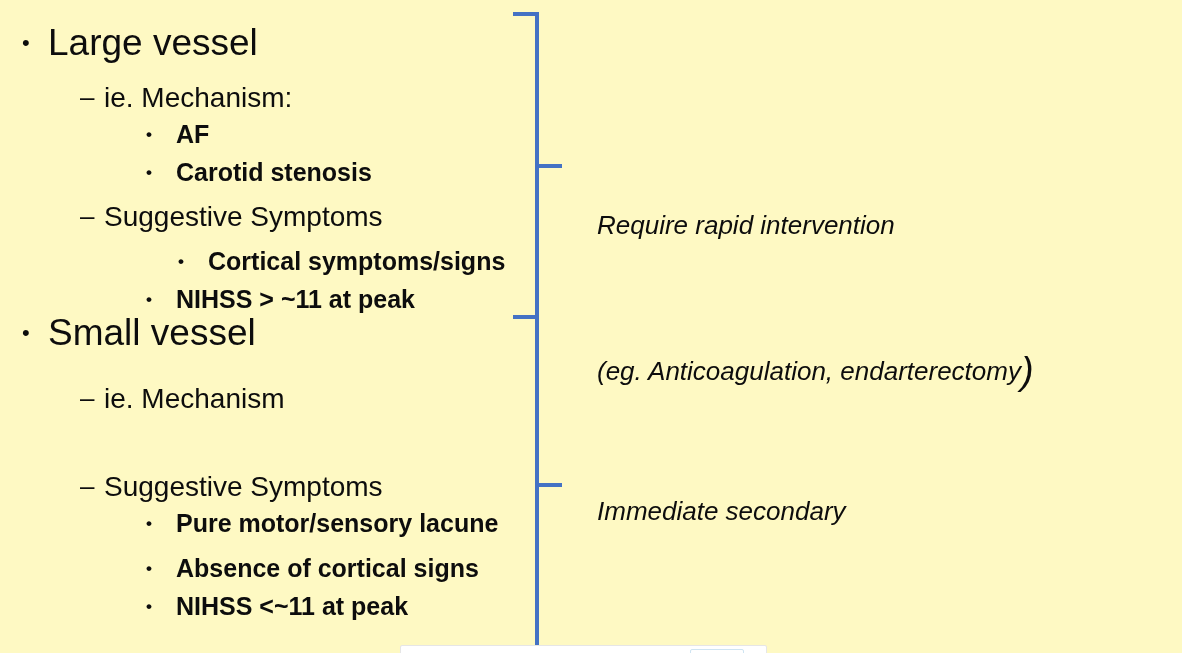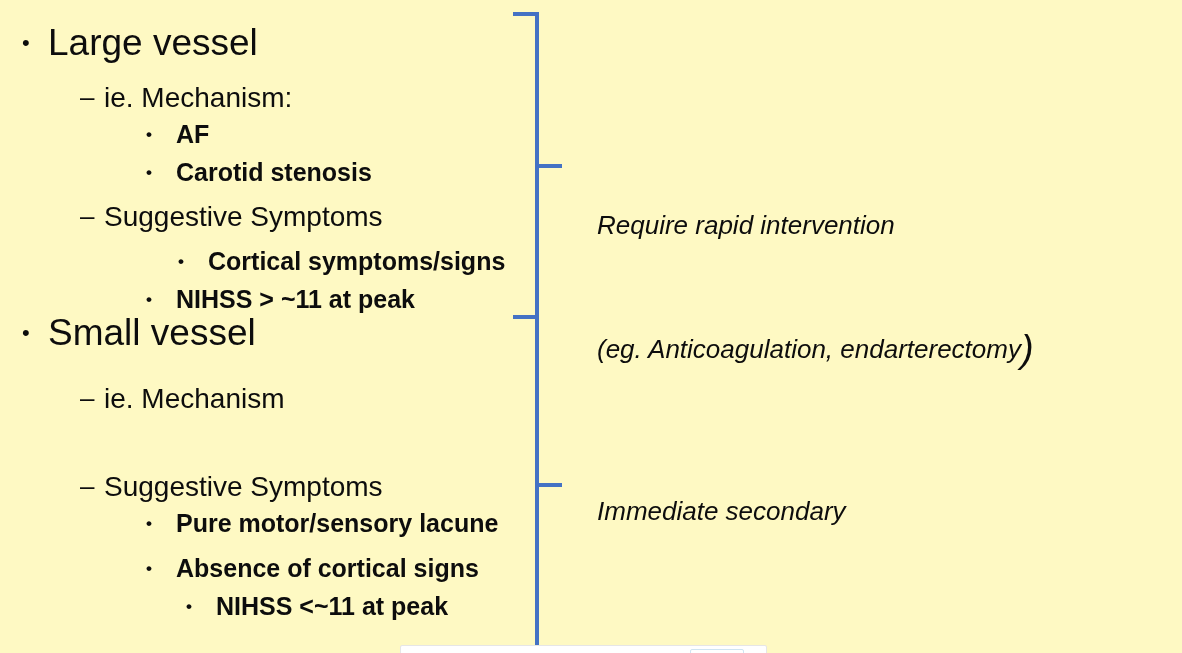--- a/index.html
+++ b/index.html
@@ -172,40 +172,40 @@
     </div>
 
     <div class="line lvl3" style="top:511px;">
       <span class="bullet">•</span><span>Pure motor/sensory lacune</span>
     </div>
 
     <div class="line lvl3" style="top:556px;">
       <span class="bullet">•</span><span>Absence of cortical signs</span>
     </div>
 
-    <div class="line lvl3" style="top:594px;margin-left:40px;">
+    <div class="line lvl3" style="top:594px;">
       <span class="bullet">•</span><span>NIHSS &lt;~11 at peak</span>
     </div>
   </div>
 
   <svg id="braces" viewBox="0 0 600 653" width="600" height="653" aria-hidden="true">
     <g fill="none" stroke="#4472C4" stroke-width="4" stroke-linecap="square">
 
       <path d="M 515 14 L 537 14 L 537 317"></path>
       <path d="M 537 166 L 560 166"></path>
       <path d="M 515 317 L 537 317"></path>
 
       <path d="M 537 317 L 537 653"></path>
       <path d="M 537 485 L 560 485"></path>
     </g>
   </svg>
 
   <div class="note" style="top:130px;">
     <div>Require rapid intervention</div>
-    <div style="margin-top:10px;"><span>(eg. Anticoagulation, endarterectomy</span><span class="bigparen">)</span></div>
+    <div style="margin-top:32px;"><span>(eg. Anticoagulation, endarterectomy</span><span class="bigparen">)</span></div>
   </div>
 
   <div class="note" style="top:416px;">
     <div>Immediate secondary</div>
     
     
     
   </div>
 
   <div id="bottom-panel"></div>

